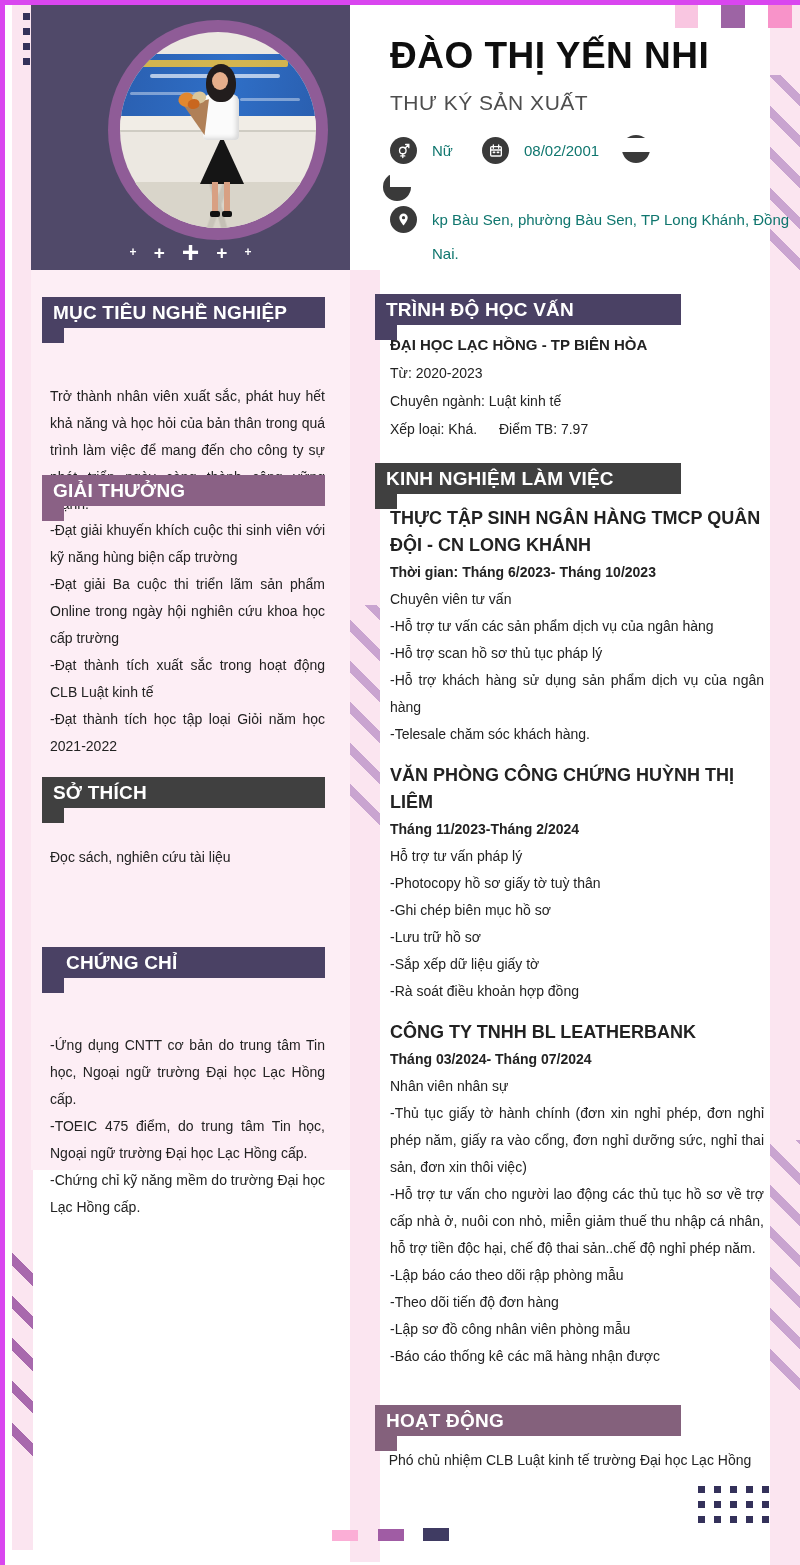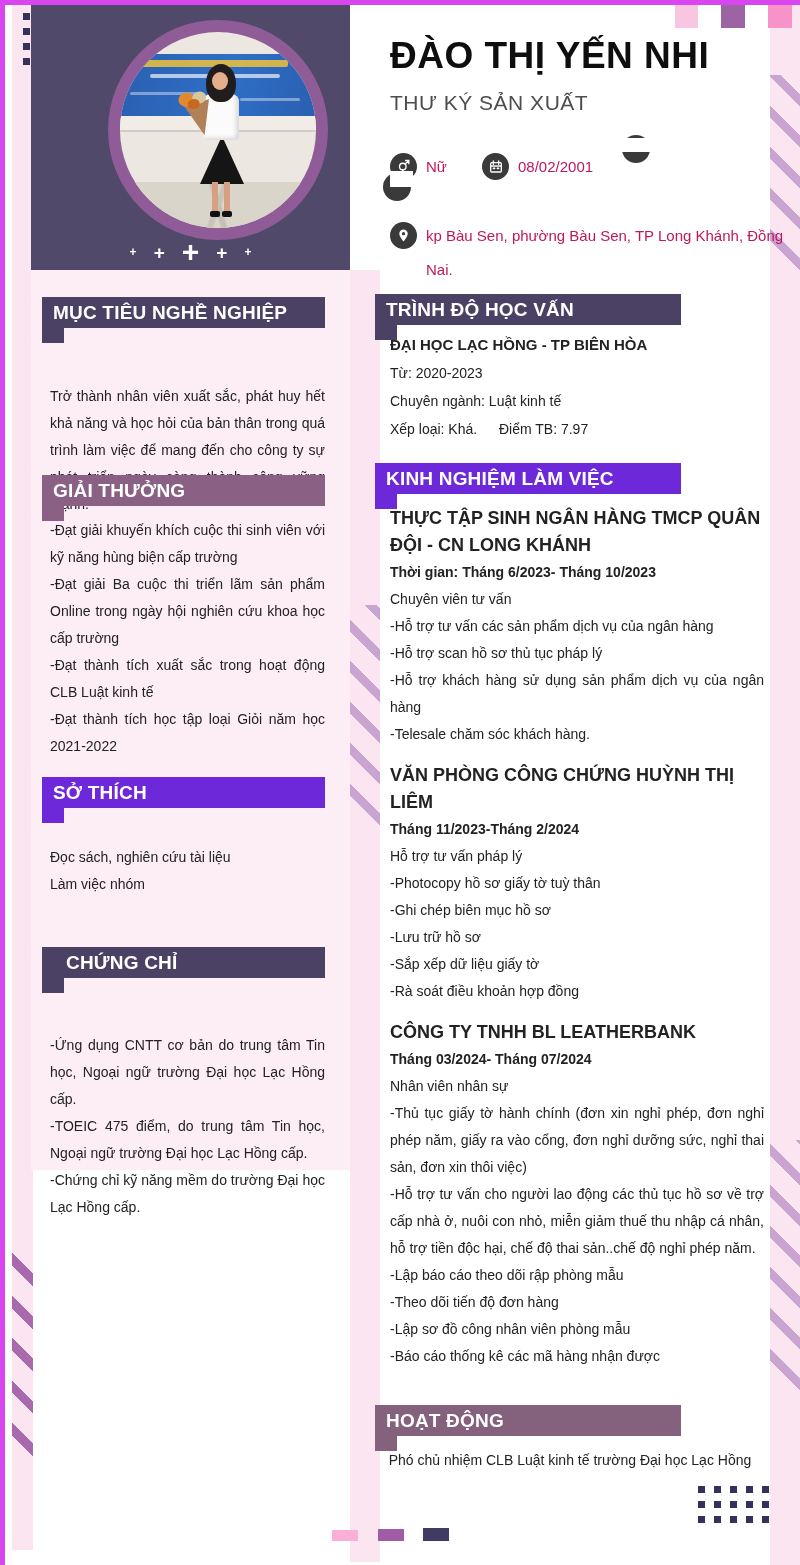--- a/index.html
+++ b/index.html
@@ -53,34 +53,34 @@
   .ph-fl1{position:absolute;left:0px;top:0px;width:16px;height:14px;border-radius:50%;background:#e2882f;}
   .ph-fl2{position:absolute;left:14px;top:2px;width:14px;height:12px;border-radius:50%;background:#d9c69b;}
   .ph-fl3{position:absolute;left:8px;top:8px;width:12px;height:10px;border-radius:50%;background:#c9661f;}
   .plus-row{position:absolute;left:0;top:232px;width:100%;display:flex;align-items:center;justify-content:center;gap:17px;color:#fff;}
   .plus{font-weight:700;line-height:1;}
   .plus::before{content:"+";}
   .p1{font-size:12px;} .p2{font-size:19px;} .p3{font-size:30px;} .p4{font-size:19px;} .p5{font-size:12px;}
   
   .name{position:absolute;left:385px;top:30px;width:375px;font-size:37px;font-weight:700;letter-spacing:.5px;color:#0e0e0e;}
   .job-title{position:absolute;left:385px;top:86px;width:375px;font-size:21px;color:#4d4d4d;letter-spacing:.5px;}
-  .info-item{position:absolute;display:flex;align-items:center;gap:9px;font-size:15px;color:#be185d;margin-top:16px;}
+  .info-item{position:absolute;display:flex;align-items:center;gap:15px;font-size:15px;color:#0f766e;}
   .icircle{width:27px;height:27px;border-radius:50%;background:#3a3a3a;flex:0 0 27px;display:flex;align-items:center;justify-content:center;}
   .icircle svg{display:block;}
   .redact{position:absolute;width:28px;height:28px;}
   .redact .c{position:absolute;inset:0;border-radius:50%;background:#3a3a3a;}
   .redact .m{position:absolute;background:#ffffff;}
   .redact-a .m{left:-2px;top:3px;width:32px;height:14px;}
   .redact-b .m{left:7px;top:-2px;width:23px;height:16px;}
   .addr-text{width:362px;line-height:34px;}
   
   .sec-h{position:absolute;height:31px;line-height:31px;padding-left:11px;box-sizing:border-box;
     color:#fff;font-size:19px;font-weight:700;letter-spacing:.2px;white-space:nowrap;}
   .sec-h::after{content:"";position:absolute;left:0;top:31px;width:22px;height:15px;background:inherit;}
-  .h-dark{background:#4a4164;} .h-mauve{background:#8a6185;} .h-pink{background:#6d28d9;} .h-act{background:#84617c;}
+  .h-dark{background:#4a4164;} .h-mauve{background:#8a6185;} .h-pink{background:#404040;} .h-act{background:#84617c;}
   .w-left{left:37px;width:283px;} .w-right{left:370px;width:306px;}
   
   .left-panel{position:absolute;left:26px;top:265px;width:319px;height:900px;background:#fdeef5;}
   
   .blk{position:absolute;font-size:14px;line-height:27px;color:#222;}
   .just{text-align:justify;}
   .blk .line{display:block;}
   .edu{left:385px;top:326px;width:374px;line-height:28px;}
   .edu .school{font-weight:700;font-size:15px;}
   .exp{left:385px;top:500px;width:374px;}
@@ -238,21 +238,20 @@
   <div class="blk awards">
     <span class="line just">-Đạt giải khuyến khích cuộc thi sinh viên với kỹ năng hùng biện cấp trường</span>
     <span class="line just">-Đạt giải Ba cuộc thi triển lãm sản phẩm Online trong ngày hội nghiên cứu khoa học cấp trường</span>
     <span class="line just">-Đạt thành tích xuất sắc trong hoạt động CLB Luật kinh tế</span>
     <span class="line just">-Đạt thành tích học tập loại Giỏi năm học 2021-2022</span>
   </div>
 
   <div class="sec-h h-pink w-left" style="top:772px;">SỞ THÍCH</div>
   <div class="blk hobbies">
     <span class="line">Đọc sách, nghiên cứu tài liệu</span>
-    <span class="line">Làm việc nhóm</span>
   </div>
 
   <div class="sec-h h-dark w-left" style="top:942px;padding-left:24px;">CHỨNG CHỈ</div>
   <div class="blk certs">
     <span class="line just">-Ứng dụng CNTT cơ bản do trung tâm Tin học, Ngoại ngữ trường Đại học Lạc Hồng cấp.</span>
     <span class="line just">-TOEIC 475 điểm, do trung tâm Tin học, Ngoại ngữ trường Đại học Lạc Hồng cấp.</span>
     <span class="line just">-Chứng chỉ kỹ năng mềm do trường Đại học Lạc Hồng cấp.</span>
   </div>
 
   <div class="sec-h h-dark w-right" style="top:289px;">TRÌNH ĐỘ HỌC VẤN</div>

